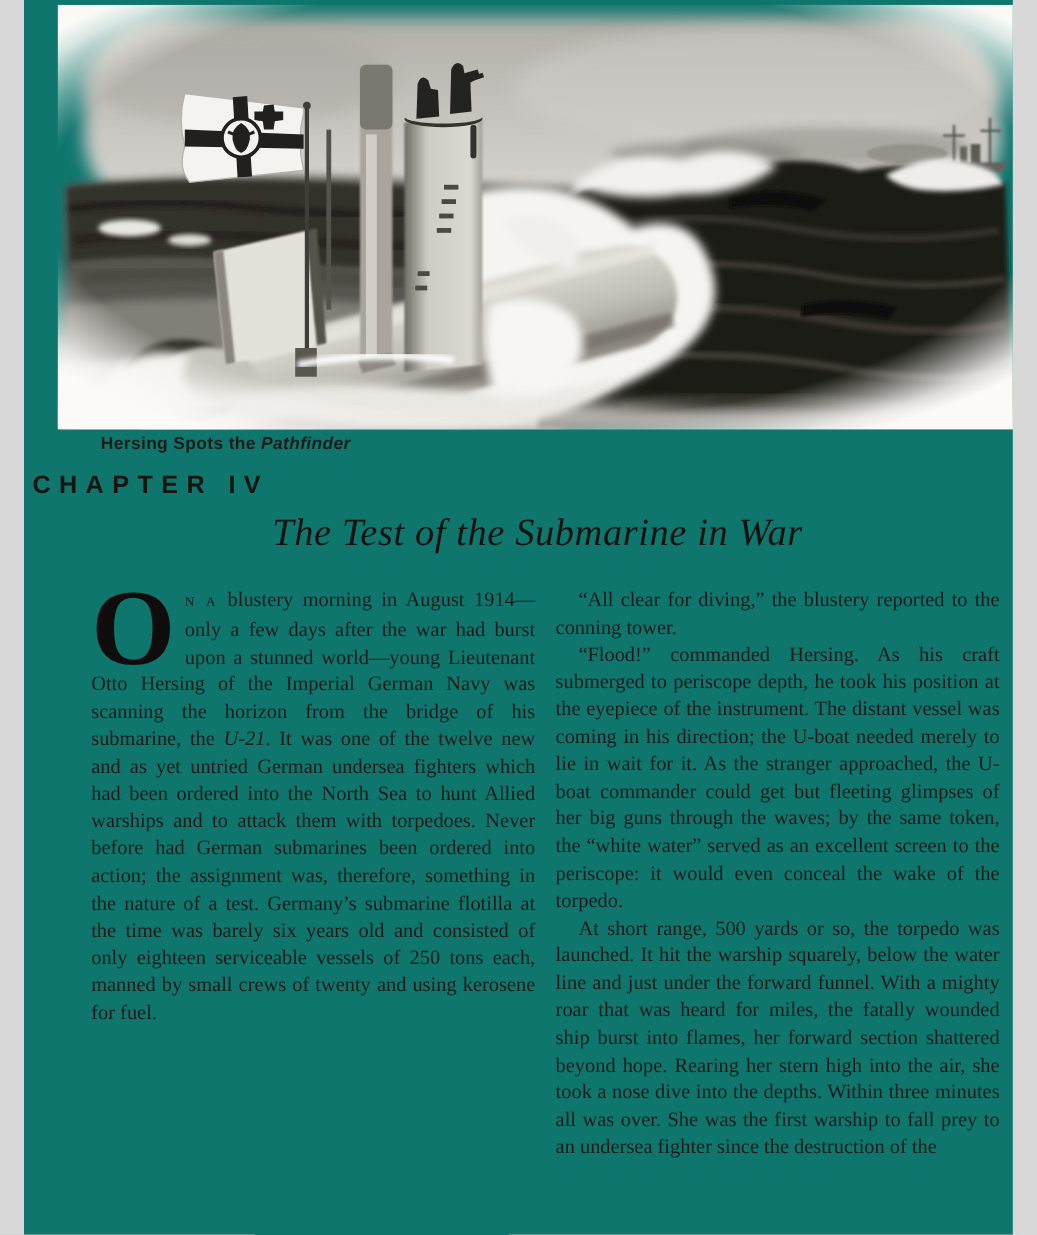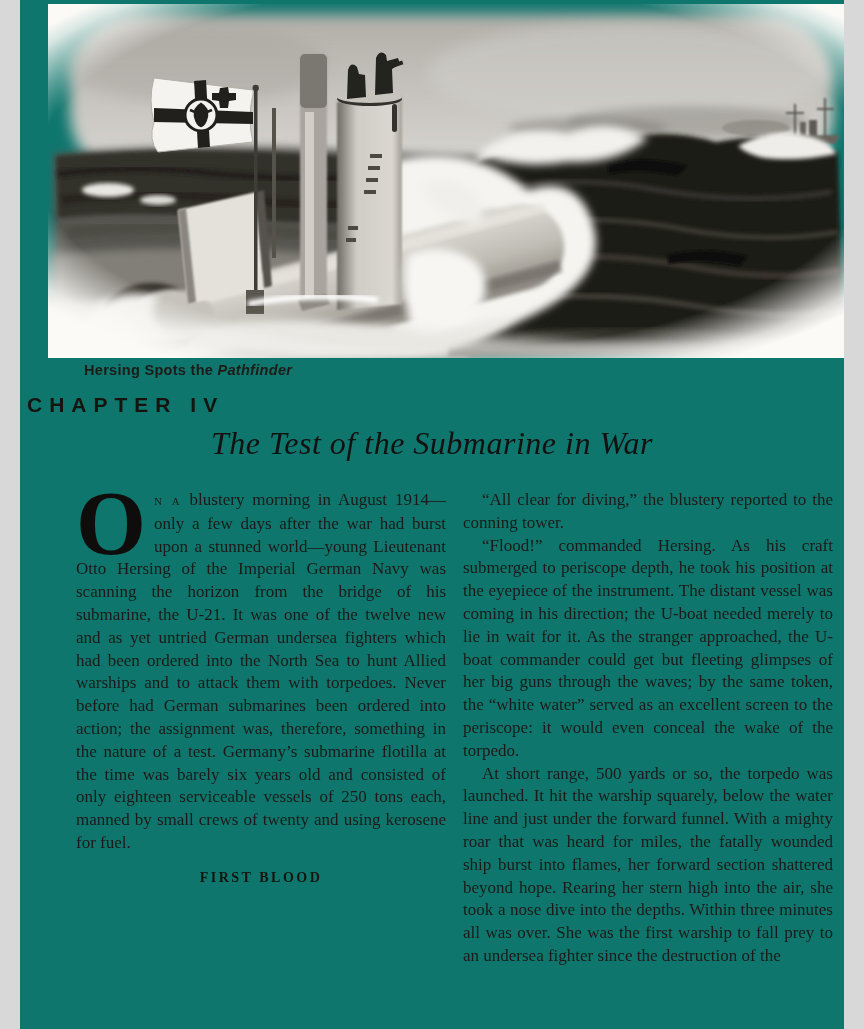--- a/index.html
+++ b/index.html
@@ -14,41 +14,41 @@
     font-family:"Liberation Sans", sans-serif; font-weight:700;
     font-size:14.5px; letter-spacing:.3px; color:#1c1b18; white-space:nowrap;
   }
   .caption .cap-italic{font-style:italic;}
   .chapter-label{
     position:absolute; top:393px; left:0; width:100%; 
     font-family:"Liberation Sans", sans-serif; font-weight:600;
     font-size:21px; letter-spacing:7px; color:#15140f; text-indent:7px;
   }
   .page-title{
-    position:absolute; top:425px; left:0; width:100%; text-align:center;
+    position:absolute; top:425px; left:16px; width:100%; text-align:center;
     font-family:"Liberation Serif", serif; font-style:italic;
     font-size:32px; letter-spacing:.5px; color:#121110;
   }
   .columns{
     position:absolute; top:489px; left:56px; width:757px;
     display:flex; gap:17px;
   }
   .col{
     flex:1 1 0; text-align:justify;
     font-size:17px; line-height:22.8px; color:#1b1a17;
     hyphens:auto; -webkit-hyphens:auto;
   }
   .col p{margin:0; text-indent:19px;}
   .col p.no-indent{text-indent:0;}
   .dropcap{
     float:left; font-weight:700; font-size:90px; line-height:66px;
     height:67px; padding:2px 8px 0 0; color:#0e0d0b;
   }
   .opening-caps{font-size:11px; letter-spacing:2px;}
-  .italic{}
+  .italic{font-style:italic;}
   .section-heading{
     text-align:center; text-indent:0 !important;
     font-size:14px; font-weight:700; letter-spacing:2.5px;
     margin:12px 0 7px 0 !important; color:#15140f;
   }
 </style>
 </head>
 <body>
 
 <div class="page">
@@ -227,21 +227,20 @@
 
   <div class="caption"><span>Hersing Spots the </span><span class="cap-italic">Pathfinder</span></div>
 
   <div class="chapter-label">CHAPTER IV</div>
   <div class="page-title">The Test of the Submarine in War</div>
 
   <div class="columns">
 
     <div class="col">
       <p class="no-indent"><span class="dropcap">O</span><span class="opening-caps">N A</span><span> blustery morning in August 1914—only a few days after the war had burst upon a stunned world—young Lieutenant Otto Hersing of the Imperial German Navy was scanning the horizon from the bridge of his submarine, the </span><span class="italic">U-21</span><span>. It was one of the twelve new and as yet untried German undersea fighters which had been ordered into the North Sea to hunt Allied warships and to attack them with torpedoes. Never before had German submarines been ordered into action; the assignment was, therefore, something in the nature of a test. Germany’s submarine flotilla at the time was barely six years old and consisted of only eighteen serviceable vessels of 250 tons each, manned by small crews of twenty and using kerosene for fuel.</span></p>
-      <p class="section-heading">FIRST BLOOD</p>
     </div>
 
     <div class="col">
       <p>“All clear for diving,” the blustery reported to the conning tower.</p>
       <p>“Flood!” commanded Hersing. As his craft submerged to periscope depth, he took his position at the eyepiece of the instrument. The distant vessel was coming in his direction; the U-boat needed merely to lie in wait for it. As the stranger approached, the U-boat commander could get but fleeting glimpses of her big guns through the waves; by the same token, the “white water” served as an excellent screen to the periscope: it would even conceal the wake of the torpedo.</p>
       <p>At short range, 500 yards or so, the torpedo was launched. It hit the warship squarely, below the water line and just under the forward funnel. With a mighty roar that was heard for miles, the fatally wounded ship burst into flames, her forward section shattered beyond hope. Rearing her stern high into the air, she took a nose dive into the depths. Within three minutes all was over. She was the first warship to fall prey to an undersea fighter since the destruction of the</p>
     </div>
 
   </div>
 </div>

